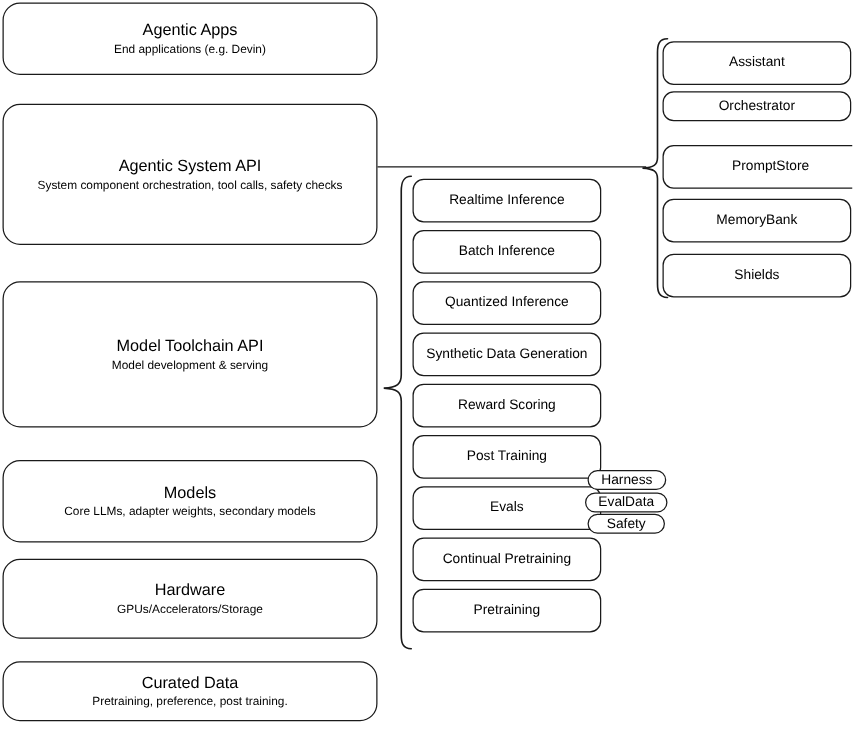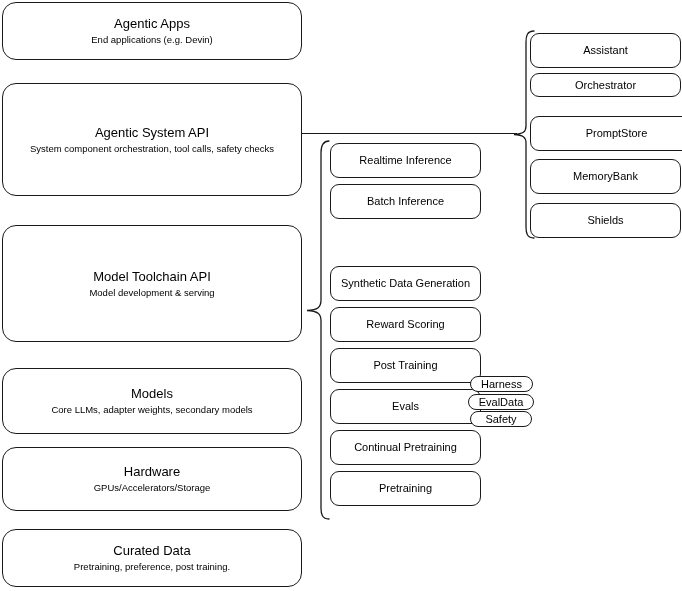--- a/index.html
+++ b/index.html
@@ -104,38 +104,41 @@
   <div class="layer-box" style="left:2px; top:368px; width:300px; height:66px;">
     <div class="layer-title">Models</div>
     <div class="layer-sub">Core LLMs, adapter weights, secondary models</div>
   </div>
 
   <div class="layer-box" style="left:2px; top:447px; width:300px; height:64px;">
     <div class="layer-title">Hardware</div>
     <div class="layer-sub">GPUs/Accelerators/Storage</div>
   </div>
 
-  <div class="layer-box" style="left:2px; top:529px; width:300px; height:58px;">
+  <div class="layer-box" style="left:2px; top:529px; width:300px; height:48px;">
     <div class="layer-title">Curated Data</div>
     <div class="layer-sub">Pretraining, preference, post training.</div>
   </div>
 
   <div class="connector" style="left:302px; top:133px; width:215px; height:1px;"></div>
 
   <div class="brace" style="left:306px; top:140px; width:24px; height:380px;">
     <svg width="24" height="380" viewBox="0 0 24 380" fill="none" stroke="#1a1a1a" stroke-width="1.3" stroke-linecap="round">
       <path d="M23 1 C16 1 15 7 15 13 L15 160 C15 167 12 170 1 170.5 C12 171 15 174 15 181 L15 368 C15 374 16 379 23 379"></path>
     </svg>
   </div>
 
   <div class="cap-box" style="left:330px; top:143px; width:151px; height:35px;">
     <span>Realtime Inference</span>
   </div>
   <div class="cap-box" style="left:330px; top:184px; width:151px; height:35px;">
     <span>Batch Inference</span>
+  </div>
+  <div class="cap-box" style="left:330px; top:225px; width:151px; height:35px;">
+    <span>Quantized Inference</span>
   </div>
   <div class="cap-box" style="left:330px; top:266px; width:151px; height:35px;">
     <span>Synthetic Data Generation</span>
   </div>
   <div class="cap-box" style="left:330px; top:307px; width:151px; height:35px;">
     <span>Reward Scoring</span>
   </div>
   <div class="cap-box" style="left:330px; top:348px; width:151px; height:35px;">
     <span>Post Training</span>
   </div>

